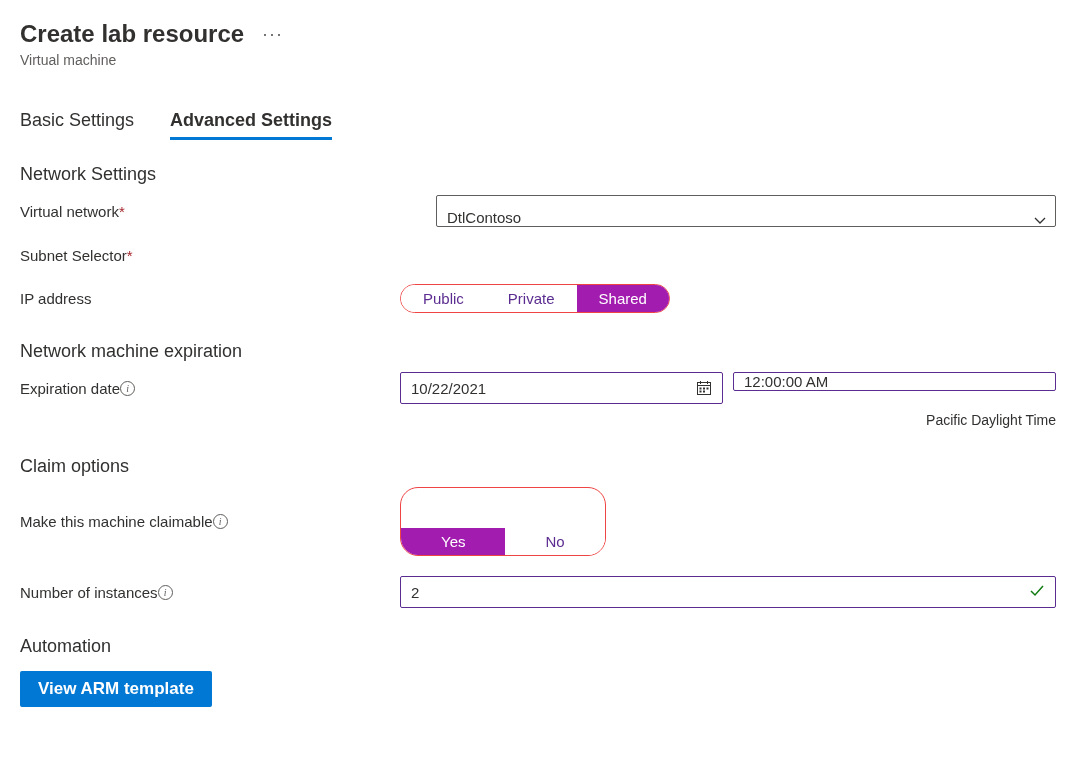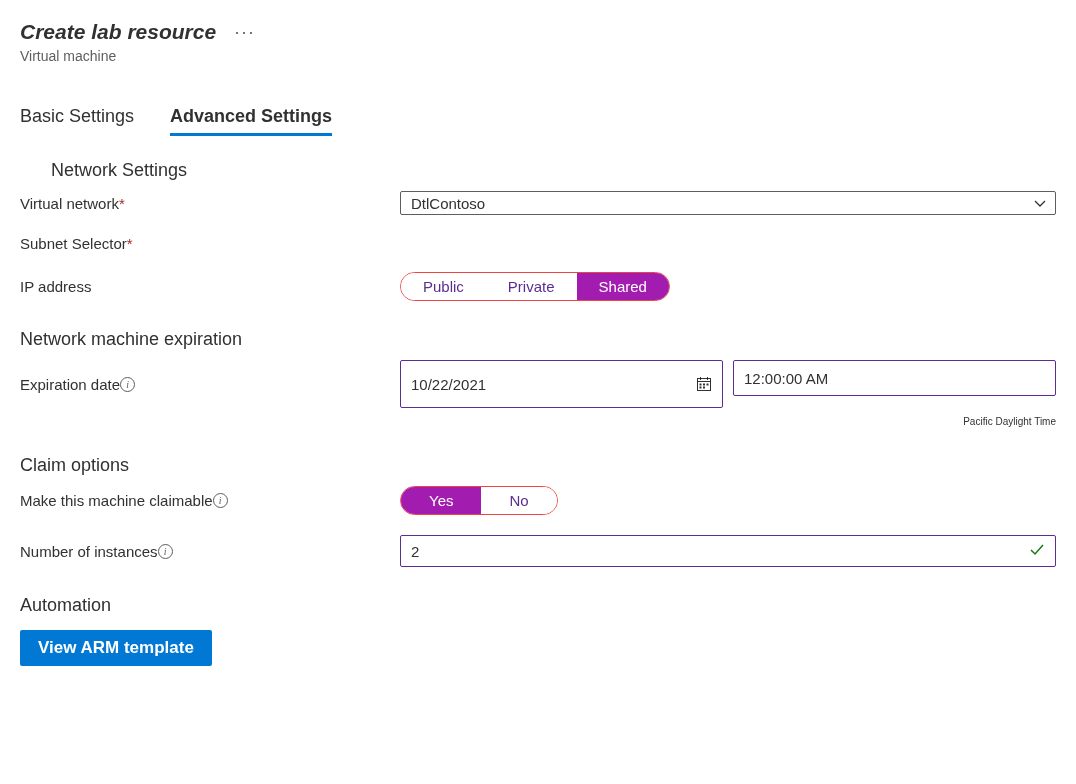--- a/index.html
+++ b/index.html
@@ -4,73 +4,73 @@
 <style>
   * { box-sizing: border-box; margin: 0; padding: 0; }
   body {
     font-family: "Segoe UI", -apple-system, BlinkMacSystemFont, sans-serif;
     background: #ffffff;
     color: #323130;
     padding: 20px;
     width: 1076px;
   }
   .header-row { display: flex; align-items: center; gap: 18px; }
-  .page-title { font-size: 21px; font-weight: 600; font-style: italic; }
+  .page-title { font-size: 24px; font-weight: 600; }
   .ellipsis-icon { color: #605e5c; font-size: 18px; cursor: pointer; letter-spacing: 1px; }
   .subtitle { font-size: 14px; color: #605e5c; margin-top: 4px; }
 
   .tabs { display: flex; gap: 36px; margin-top: 42px; border-bottom: none; }
   .tab { font-size: 18px; padding-bottom: 6px; cursor: pointer; color: #323130; }
   .tab.active { font-weight: 600; border-bottom: 3px solid #0078d4; }
 
   .section-title { font-size: 18px; font-weight: 400; color: #323130; margin-top: 28px; margin-bottom: 10px; }
-  .section-title.first { margin-top: 24px; margin-left: 31px; }
+  .section-title.first { margin-top: 24px; }
 
   .form-row { display: flex; align-items: center; margin-bottom: 20px; }
   .form-label-col { width: 380px; display: flex; align-items: center; gap: 0; font-size: 15px; color: #323130; }
   .required { color: #a4262c; }
   .info-icon {
     display: inline-flex; align-items: center; justify-content: center;
     width: 15px; height: 15px; border: 1px solid #605e5c; border-radius: 50%;
     font-size: 10px; color: #605e5c; font-style: italic; font-family: Georgia, serif;
   }
 
   .control-col { flex: 1; display: flex; align-items: center; gap: 10px; }
 
   .select-box {
-    flex: 1; height: 24px; border: 1px solid #605e5c; border-radius: 2px;
-    display: flex; align-items: center; justify-content: space-between;
-    padding: 0 10px; font-size: 15px; background: #fff; cursor: pointer;
+    flex: 1; height: 32px; border: 1px solid #605e5c; border-radius: 2px;
+    display: flex; align-items: flex-end; justify-content: space-between;
+    padding: 0 10px; font-size: 15px; background: #fff; cursor: pointer; margin-left: 36px;
   }
   .chevron-down { width: 12px; height: 12px; }
   .chevron-down svg { display: block; }
 
   .pill-group {
     display: inline-flex; border: 1px solid #ef4444; border-radius: 18px; overflow: hidden;
   }
   .pill {
     padding: 5px 22px; font-size: 15px; cursor: pointer; background: #fff;
     color: #5c2d91;
   }
   .pill.selected { background: #a21caf; color: #fff; }
-  .pill-group.small .pill { padding: 5px 28px; }
+  .pill-group.small .pill { padding: 5px 40px; margin-top: 40px; }
 
   .date-time-row { display: flex; gap: 10px; flex: 1; }
   .date-input {
-    flex: 1; height: 48px; border: 1px solid #5c2d91; border-radius: 2px;
+    flex: 1; height: 32px; border: 1px solid #5c2d91; border-radius: 2px;
     display: flex; align-items: center; justify-content: space-between;
     padding: 0 10px; font-size: 15px; background: #fff; cursor: pointer;
   }
   .time-input {
-    flex: 1; height: 36px; border: 1px solid #5c2d91; border-radius: 2px;
+    flex: 1; height: 19px; border: 1px solid #5c2d91; border-radius: 2px;
     padding: 0 10px; font-size: 15px; background: #fff; display: flex; align-items: center;
   }
   .calendar-icon svg { display: block; }
 
-  .timezone-row { display: flex; justify-content: flex-end; margin-top: -12px; margin-bottom: 20px; font-size: 10px; color: #323130; }
+  .timezone-row { display: flex; justify-content: flex-end; margin-top: -12px; margin-bottom: 20px; font-size: 14px; color: #323130; }
 
   .text-input-valid {
     flex: 1; height: 32px; border: 1px solid #5c2d91; border-radius: 2px;
     display: flex; align-items: center; justify-content: space-between;
     padding: 0 10px; font-size: 15px; background: #fff;
   }
   .check-icon { color: #107c10; }
 
   .primary-button {
     background: #0078d4; color: #fff; border: none; padding: 8px 18px;

